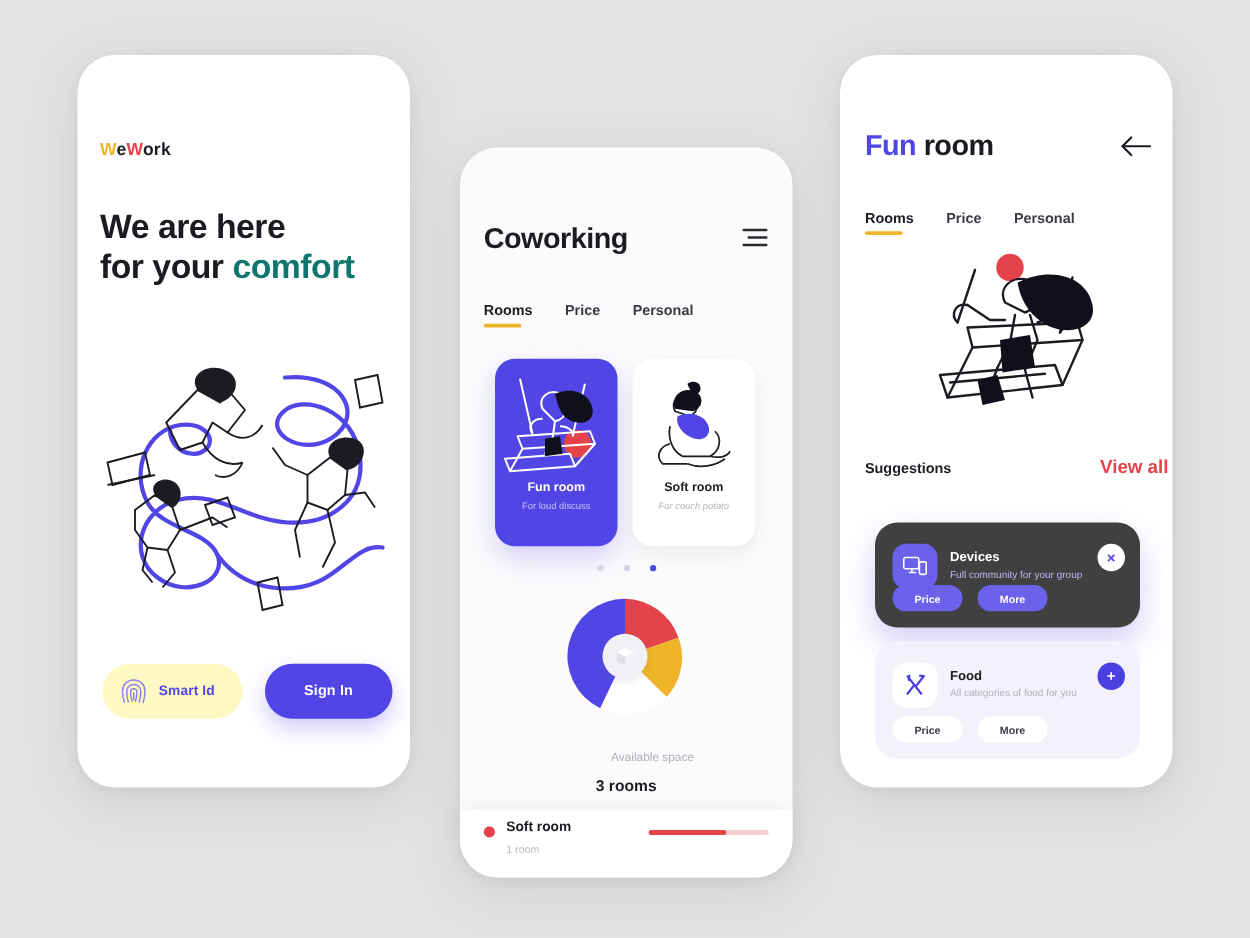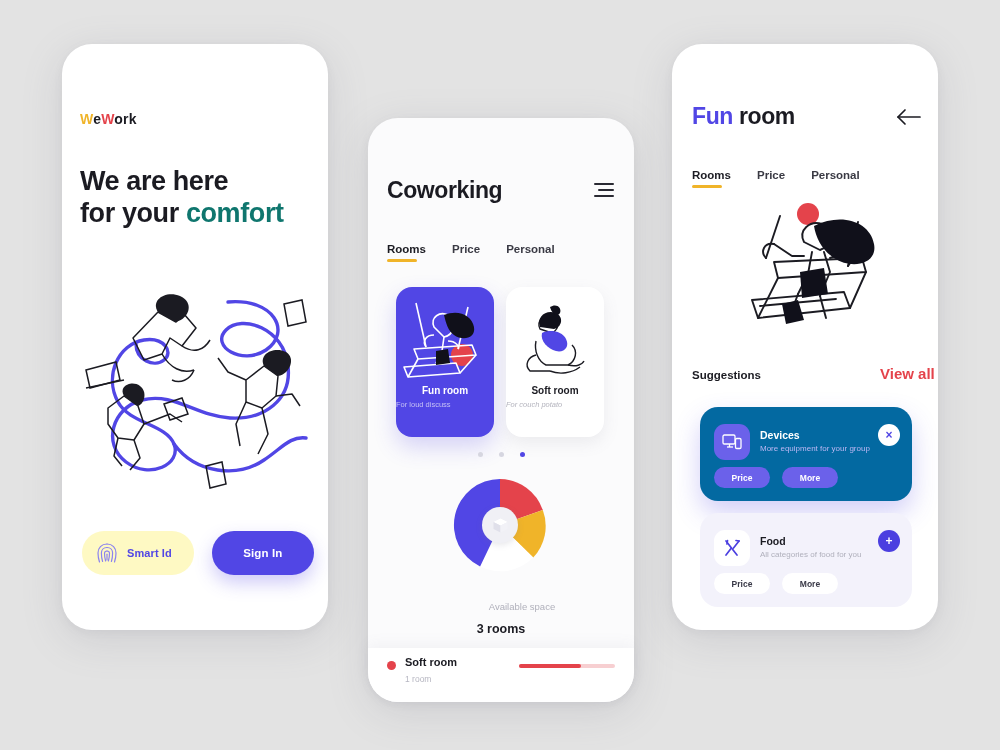--- a/index.html
+++ b/index.html
@@ -81,21 +81,21 @@
   #card-fun {
     left:396px; top:287px; width:98px; height:150px;
     background:#5146e5; box-shadow:0 10px 22px rgba(81,70,229,.22);
   }
   #card-soft {
     left:506px; top:287px; width:98px; height:150px;
     background:#ffffff; box-shadow:0 6px 16px rgba(120,120,140,.12);
   }
   .card-art { position:absolute; left:0; top:6px; width:100%; height:98px; }
   .card-title { position:absolute; left:0; right:0; top:98px; text-align:center; font-size:10px; font-weight:700; }
-  .card-sub   { position:absolute; left:0; right:0; top:113px; text-align:left; font-size:7.5px; font-weight:400; }
+  .card-sub   { position:absolute; left:0; right:0; top:113px; text-align:center; font-size:7.5px; font-weight:400; }
   #card-fun .card-title { color:#ffffff; }
   #card-fun .card-sub   { color:#c5c0f5; }
   #card-soft .card-title { color:#1b1b22; }
   #card-soft .card-sub   { color:#b3b3bd;font-style:italic; }
 
   .dots { position:absolute; left:478px; top:452px; display:flex; gap:16px; align-items:center; }
   .dot { width:5px; height:5px; border-radius:50%; background:#d6d6e0; }
   .dot.on { background:#5146e5; }
 
   .pie-wrap { position:absolute; left:452px; top:477px; width:96px; height:96px; }
@@ -124,22 +124,22 @@
   .s3-title .accent { color:#5146e5; }
   .backarrow { position:absolute; left:896px; top:108px; width:26px; height:18px; }
 
   .illus-3 { position:absolute; left:748px; top:196px; width:150px; height:148px; }
 
   .sugg-head { position:absolute; left:692px; top:369px; font-size:11.5px; font-weight:700; color:#1b1b22; }
   .viewall { position:absolute; left:880px; top:365px; font-size:15px; font-weight:700; color:#e4434b; }
 
   .sugg-card { position:absolute; border-radius:18px; }
   #sugg-devices {
-    left:700px; top:407px; width:212px; height:94px;
-    background:#0369a1; box-shadow:0 12px 26px rgba(81,70,229,.26);
+    left:700px; top:418px; width:212px; height:84px;
+    background:#404040; box-shadow:0 12px 26px rgba(81,70,229,.26);
   }
   #sugg-food {
     left:700px; top:513px; width:212px; height:94px;
     background:#f3f2fb;
   }
   .sugg-icon {
     position:absolute; left:14px; top:17px; width:36px; height:36px; border-radius:11px;
     display:flex; align-items:center; justify-content:center;
   }
   #sugg-devices .sugg-icon { background:#6b61ea; }
@@ -379,21 +379,21 @@
       <svg width="20" height="18" viewBox="0 0 20 18">
         <g fill="none" stroke="#ffffff" stroke-width="1.3" stroke-linejoin="round">
           <rect x="1" y="2" width="12" height="9" rx="1.3"></rect>
           <path d="M5 14 L11 14"></path>
             <path d="M7.5 11 L7.5 14"></path>
           <rect x="13.5" y="5.5" width="5.5" height="10" rx="1.3"></rect>
         </g>
       </svg>
     </div>
     <div class="sugg-title">Devices</div>
-    <div class="sugg-sub">More equipment for your group</div>
+    <div class="sugg-sub">Full community for your group</div>
     <div class="corner-btn" id="devices-close">×</div>
     <div class="pill-row">
       <div class="pill">Price</div>
       <div class="pill">More</div>
     </div>
   </div>
 
   <div class="sugg-card" id="sugg-food">
     <div class="sugg-icon">
       <svg width="19" height="19" viewBox="0 0 19 19">

